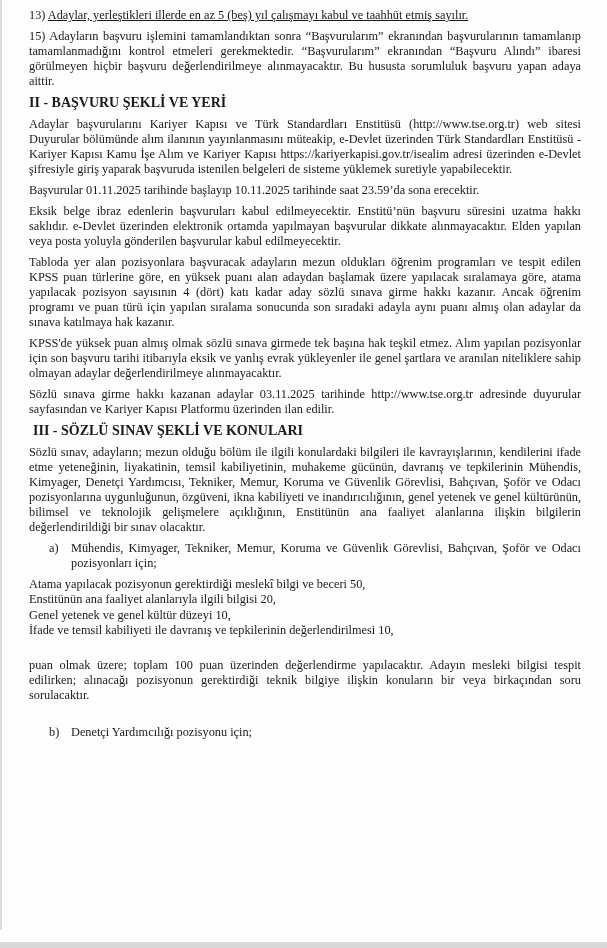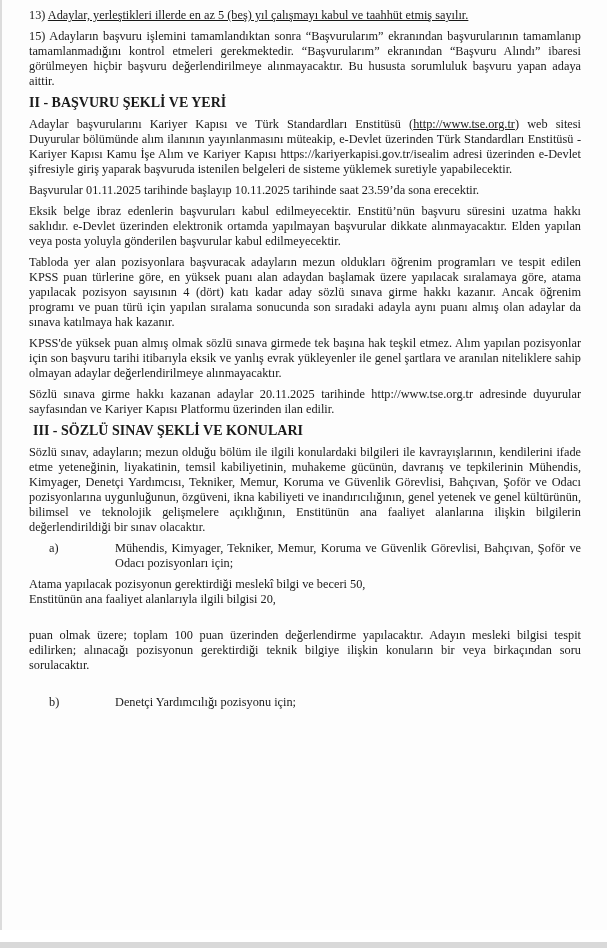--- a/index.html
+++ b/index.html
@@ -52,25 +52,25 @@
       margin: 0 0 6px 0;
       line-height: 16px;
     }
     .h3 { margin-left: 4px; }
     .list-item {
       display: flex;
       margin: 2px 0 6px 20px;
       text-align: justify;
     }
     .list-item .marker { width: 22px; flex: none; }
-    .list-item .body { flex: 1; margin-left: 44px; }
+    .list-item .body { flex: 1; }
     .score-list { margin: 0 0 6px 0; }
     .score-list div { line-height: 15.3px; }
     .gap { height: 14px; }
-    .link { text-decoration: underline; }
+    .link { }
   </style>
 </head>
 <body>
 
 <div class="page">
   <div class="content">
 
     <p>
       <span>13)</span>
       <span class="u">Adaylar, yerleştikleri illerde en az 5 (beş) yıl çalışmayı kabul ve taahhüt etmiş sayılır.</span>
@@ -82,34 +82,36 @@
     <h2>II - BAŞVURU ŞEKLİ VE YERİ</h2>
 
     <p>
       <span>Adaylar başvurularını Kariyer Kapısı ve Türk Standardları Enstitüsü (</span><span class="link">http://www.tse.org.tr</span><span>) web sitesi Duyurular bölümünde alım ilanının yayınlanmasını müteakip, e-Devlet üzerinden Türk Standardları Enstitüsü - Kariyer Kapısı Kamu İşe Alım ve Kariyer Kapısı https://kariyerkapisi.gov.tr/isealim adresi üzerinden e-Devlet şifresiyle giriş yaparak başvuruda istenilen belgeleri de sisteme yüklemek suretiyle yapabilecektir.</span>
     </p>
 
     <p>Başvurular 01.11.2025 tarihinde başlayıp 10.11.2025 tarihinde saat 23.59’da sona erecektir.</p>
     <p>Eksik belge ibraz edenlerin başvuruları kabul edilmeyecektir. Enstitü’nün başvuru süresini uzatma hakkı saklıdır. e-Devlet üzerinden elektronik ortamda yapılmayan başvurular dikkate alınmayacaktır. Elden yapılan veya posta yoluyla gönderilen başvurular kabul edilmeyecektir.</p>
     <p>Tabloda yer alan pozisyonlara başvuracak adayların mezun oldukları öğrenim programları ve tespit edilen KPSS puan türlerine göre, en yüksek puanı alan adaydan başlamak üzere yapılacak sıralamaya göre, atama yapılacak pozisyon sayısının 4 (dört) katı kadar aday sözlü sınava girme hakkı kazanır. Ancak öğrenim programı ve puan türü için yapılan sıralama sonucunda son sıradaki adayla aynı puanı almış olan adaylar da sınava katılmaya hak kazanır.</p>
     <p>KPSS'de yüksek puan almış olmak sözlü sınava girmede tek başına hak teşkil etmez. Alım yapılan pozisyonlar için son başvuru tarihi itibarıyla eksik ve yanlış evrak yükleyenler ile genel şartlara ve aranılan niteliklere sahip olmayan adaylar değerlendirilmeye alınmayacaktır.</p>
-    <p>Sözlü sınava girme hakkı kazanan adaylar 20.11.2025 tarihinde http://www.tse.org.tr adresinde duyurular sayfasından ve Kariyer Kapısı Platformu üzerinden ilan edilir.</p>
+    <p>Sözlü sınava girme hakkı kazanan adaylar 03.11.2025 tarihinde http://www.tse.org.tr adresinde duyurular sayfasından ve Kariyer Kapısı Platformu üzerinden ilan edilir.</p>
 
     <h2 class="h3">III - SÖZLÜ SINAV ŞEKLİ VE KONULARI</h2>
 
     <p>Sözlü sınav, adayların; mezun olduğu bölüm ile ilgili konulardaki bilgileri ile kavrayışlarının, kendilerini ifade etme yeteneğinin, liyakatinin, temsil kabiliyetinin, muhakeme gücünün, davranış ve tepkilerinin Mühendis, Kimyager, Denetçi Yardımcısı, Tekniker, Memur, Koruma ve Güvenlik Görevlisi, Bahçıvan, Şoför ve Odacı pozisyonlarına uygunluğunun, özgüveni, ikna kabiliyeti ve inandırıcılığının, genel yetenek ve genel kültürünün, bilimsel ve teknolojik gelişmelere açıklığının, Enstitünün ana faaliyet alanlarına ilişkin bilgilerin değerlendirildiği bir sınav olacaktır.</p>
 
     <div class="list-item">
       <span class="marker">a)</span>
       <span class="body">Mühendis, Kimyager, Tekniker, Memur, Koruma ve Güvenlik Görevlisi, Bahçıvan, Şoför ve Odacı pozisyonları için;</span>
     </div>
 
     <div class="score-list">
       <div>Atama yapılacak pozisyonun gerektirdiği meslekî bilgi ve beceri 50,</div>
       <div>Enstitünün ana faaliyet alanlarıyla ilgili bilgisi 20,</div>
+      <div>Genel yetenek ve genel kültür düzeyi 10,</div>
+      <div>İfade ve temsil kabiliyeti ile davranış ve tepkilerinin değerlendirilmesi 10,</div>
     </div>
 
     <div class="gap"></div>
 
     <p>puan olmak üzere; toplam 100 puan üzerinden değerlendirme yapılacaktır. Adayın mesleki bilgisi tespit edilirken; alınacağı pozisyonun gerektirdiği teknik bilgiye ilişkin konuların bir veya birkaçından soru sorulacaktır.</p>
 
     <div class="gap"></div>
 
     <div class="list-item">
       <span class="marker">b)</span>

